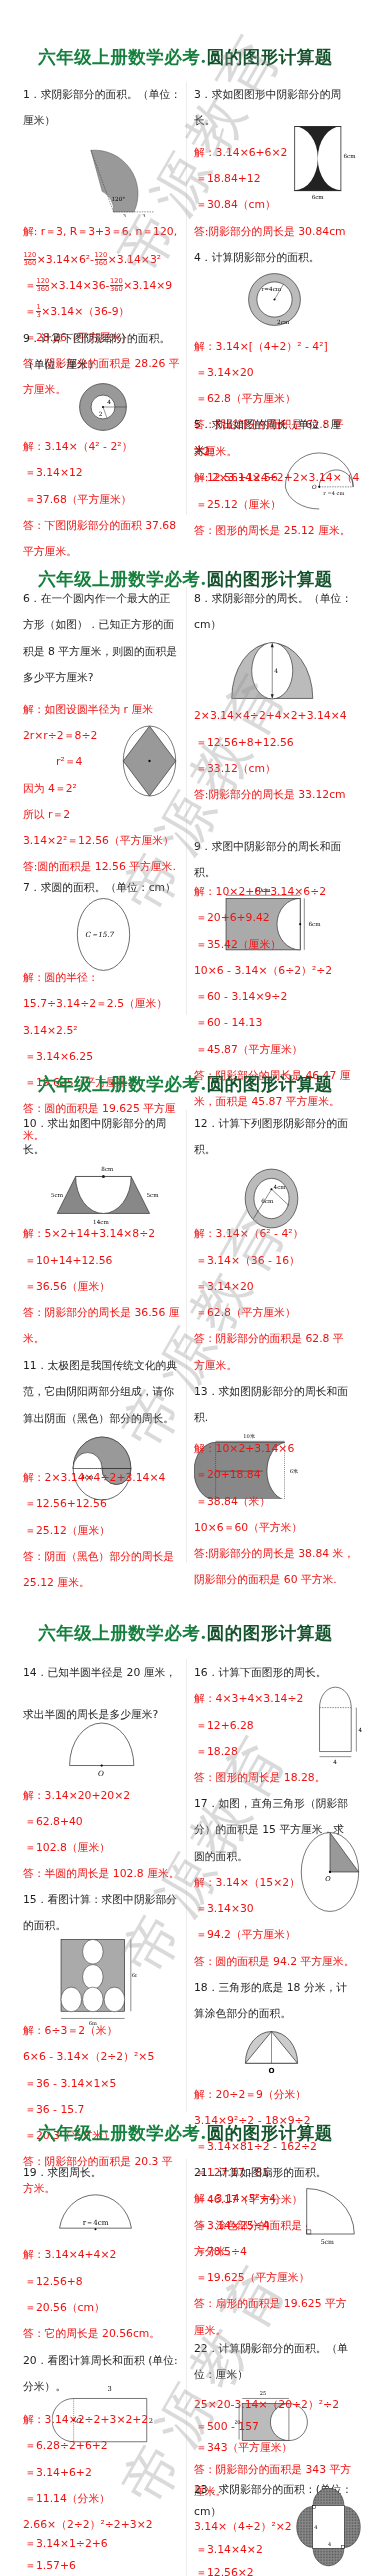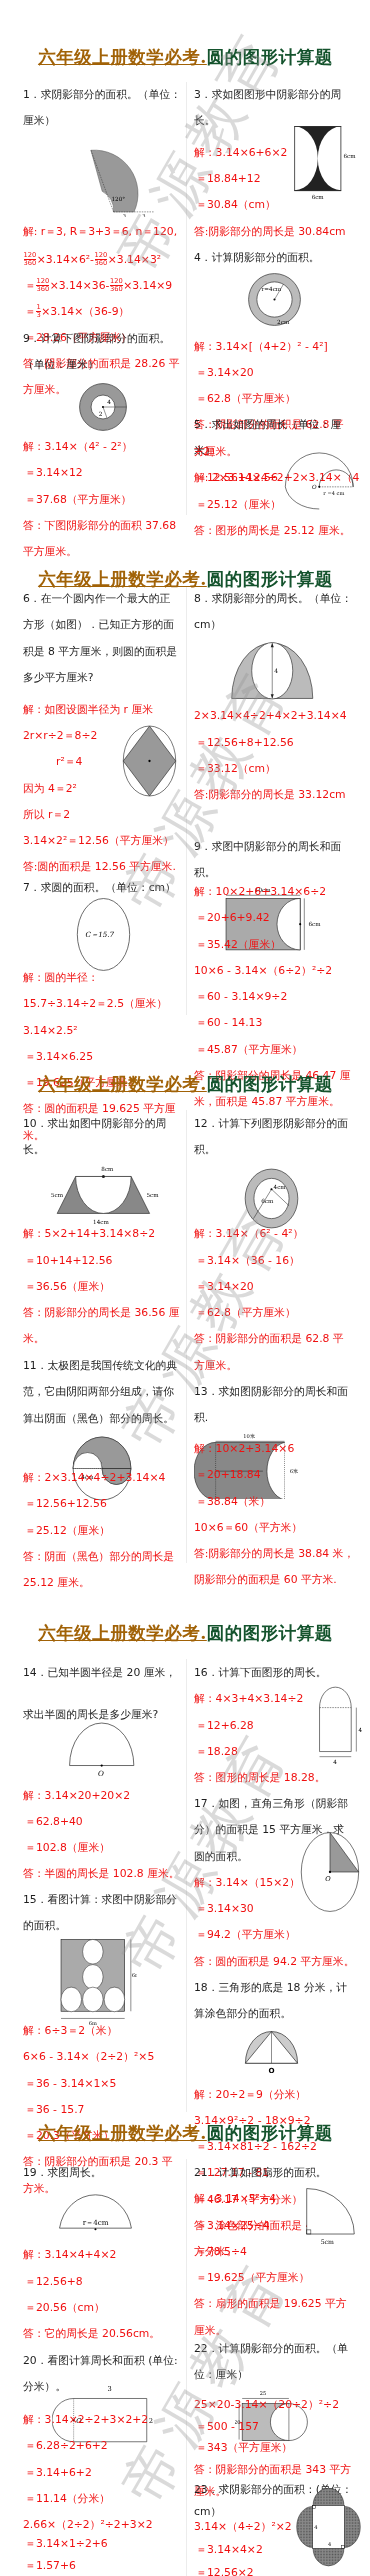--- a/index.html
+++ b/index.html
@@ -2,21 +2,21 @@
 <html style="font-size:8.2px"><head>
 <meta charset="utf-8">
 <style>
   html, body { margin: 0; padding: 0; background: #ffffff; }
   body { width: 371px; height: 2623px; position: relative; overflow: hidden;
          font-family: "DejaVu Sans", "Liberation Sans", sans-serif; }
   .section { position: absolute; left: 0; width: 371px; }
   .title { position: absolute; left: 0; width: 371px; text-align: center;
            font-family: "DejaVu Serif", "Liberation Serif", serif;
            font-weight: bold; font-size: 17.5px; letter-spacing: 0.5px; white-space: nowrap; }
-  .title .t-black { color: #a16207; text-decoration: underline; }
+  .title .t-black { color: #15803d; }
   .title .t-blue { color: #14532d; }
   .col { position: absolute; width: 160px; }
   .col.left { left: 23px; }
   .col.right { left: 194px; }
   .divider { position: absolute; left: 186px; width: 0.5px; background: #ececec; }
   .ln { position: absolute; left: 0; width: 165px; font-size: 10.8px; line-height: 13.4px; white-space: nowrap; }
   .q { color: #1e1e1e; }
   .a { color: #f01010; }
   .ind { padding-left: 2.1px; }
   .frac { display: inline-block; vertical-align: middle; text-align: center; font-size: 6.7px; line-height: 7.2px; margin: 0 0.5px; }

